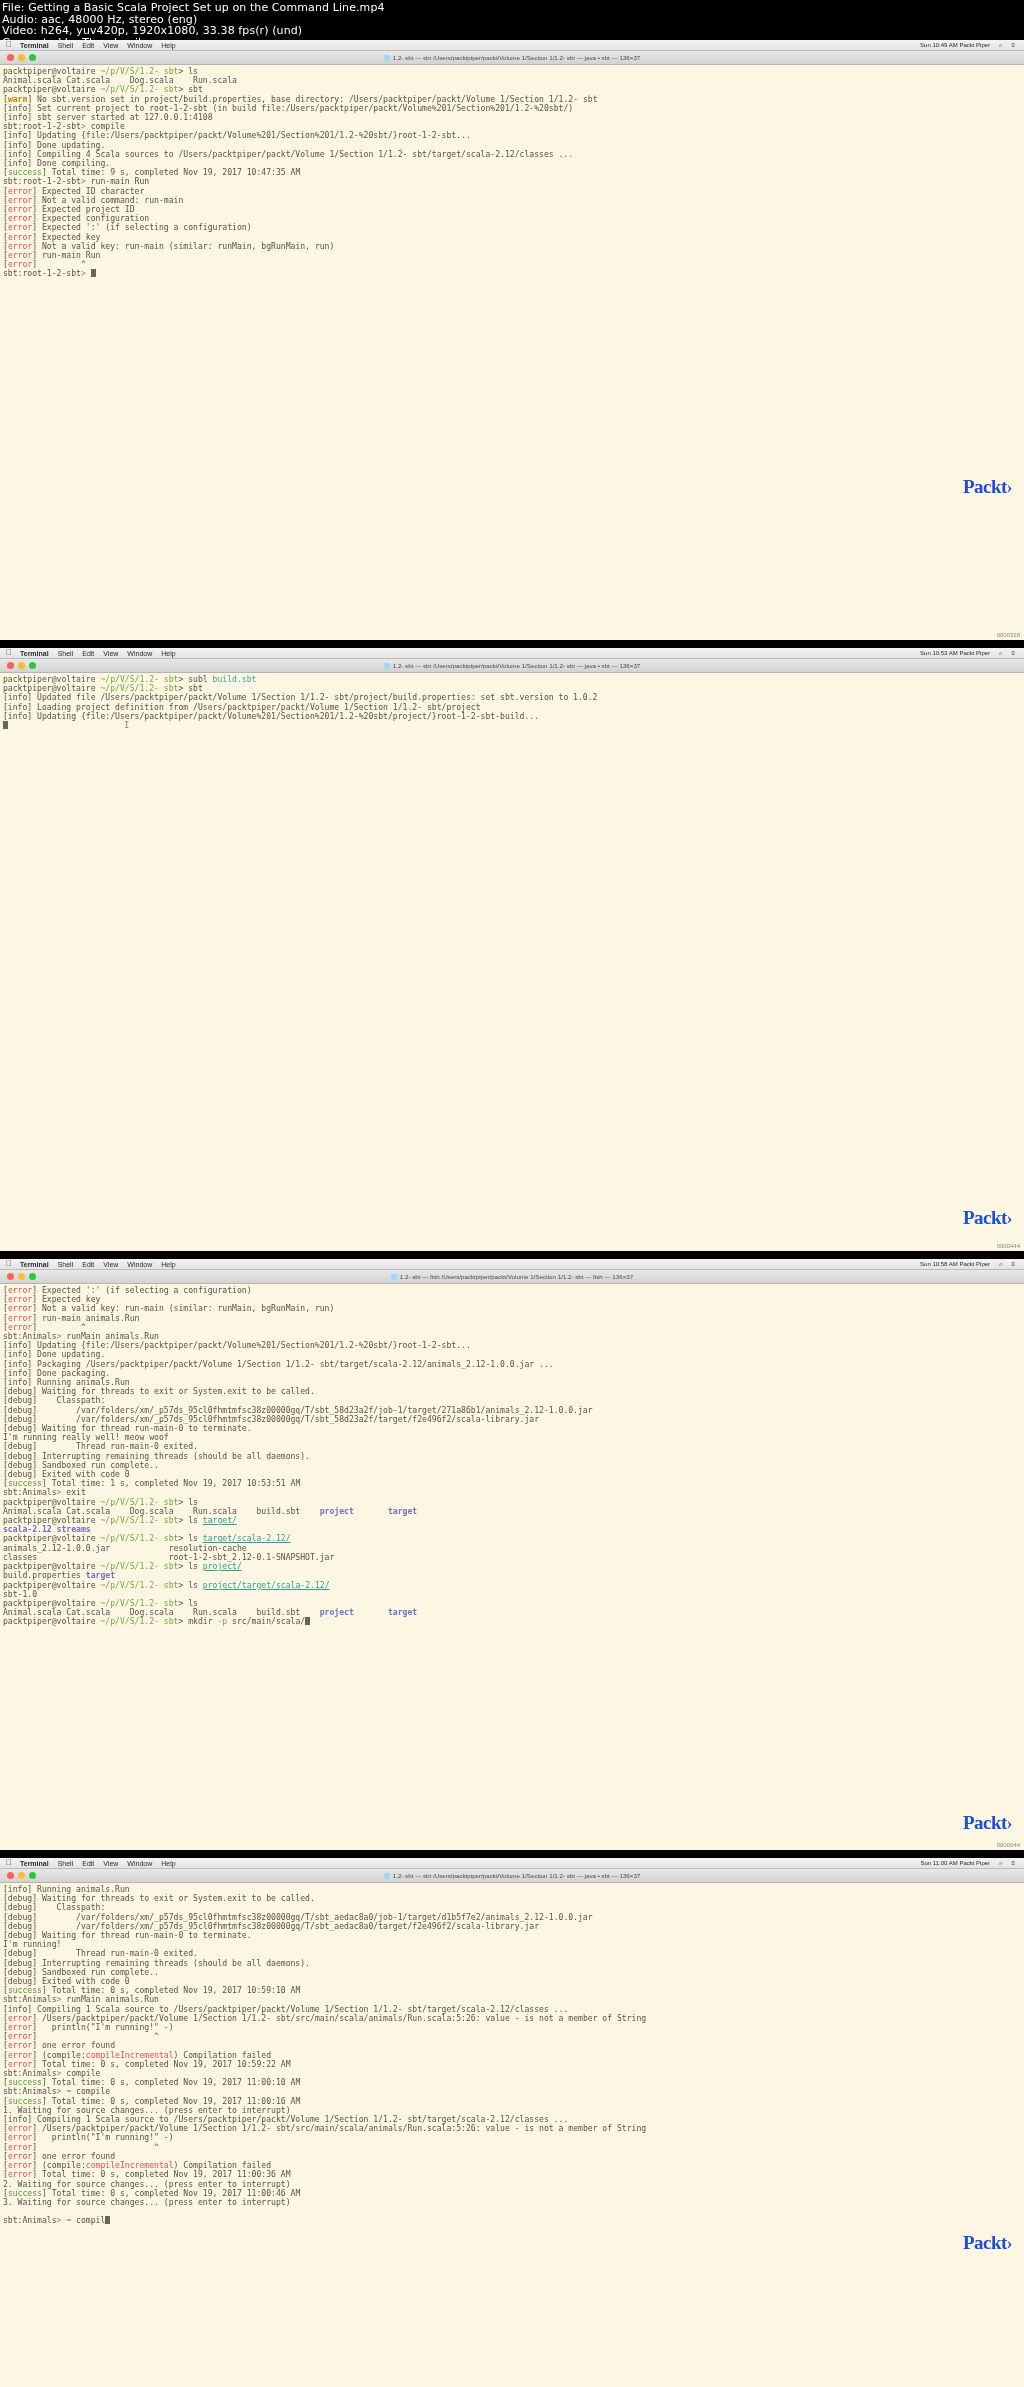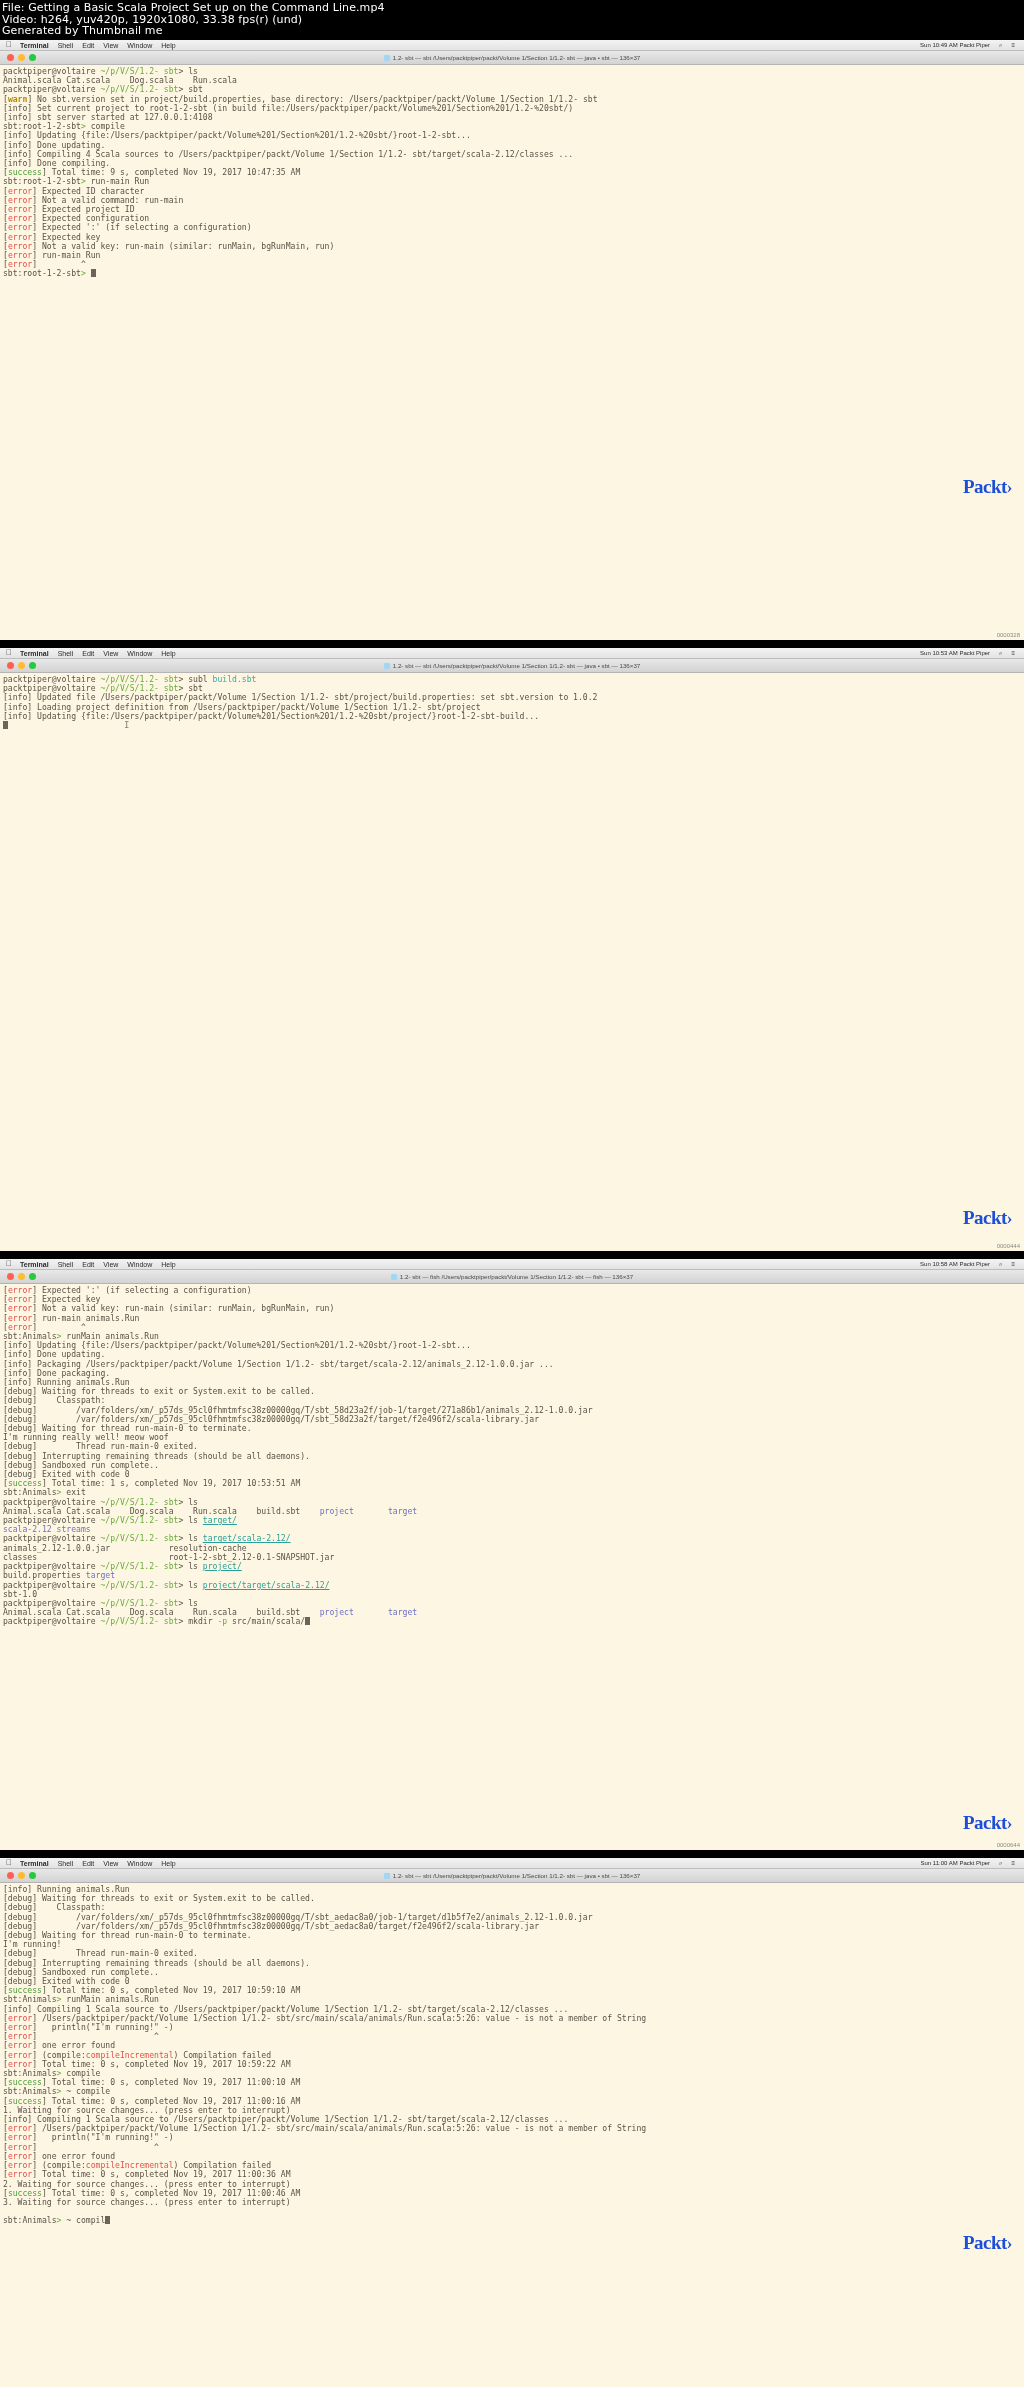--- a/index.html
+++ b/index.html
@@ -78,21 +78,21 @@
   }
   .term .ln { white-space: pre; }
   .c-warn    { color:#b58900;font-weight:bold; }
   .c-info    { color:#5a5347; }
   .c-err     { color:#e0534f; }
   .c-succ    { color:#4f9d3a;text-align:center; }
   .c-green   { color:#6aab3b; }
   .c-user    { color:#5a5347; }
   .c-path    { color:#3aa99f;text-align:center; }
   .c-cyanu   { color:#2aa198; text-decoration: underline; }
-  .c-dir     { color:#6c71c4; font-weight:normal;margin-top:24px; }
+  .c-dir     { color:#6c71c4; font-weight:bold;margin-top:24px; }
   .cursor    { display:inline-block; width:5px; height:8px; background:#6b6459; vertical-align:-1px; }
   .ibeam     { color:#8a8378; }
 
   
   .packt {
     position:absolute; right:12px;
     font-family: "Liberation Serif", serif;
     font-weight: bold;
     font-size: 19px;
     color: #1d4ed8;
@@ -106,20 +106,21 @@
   }
   .strip { height:4px; background:#000; }
 </style>
 </head>
 <body>
 
 <div class="page">
 
   <div class="vid-header">
     <div>File: Getting a Basic Scala Project Set up on the Command Line.mp4</div>
+    <div>Audio: aac, 48000 Hz, stereo (eng)</div>
     <div>Video: h264, yuv420p, 1920x1080, 33.38 fps(r) (und)</div>
     <div>Generated by Thumbnail me</div>
   </div>
 
   <div id="windows-root">
       <div>
         <div class="menubar">
           <span class="apple"></span>
           <span class="mi bold">Terminal</span>
           <span class="mi">Shell</span>

